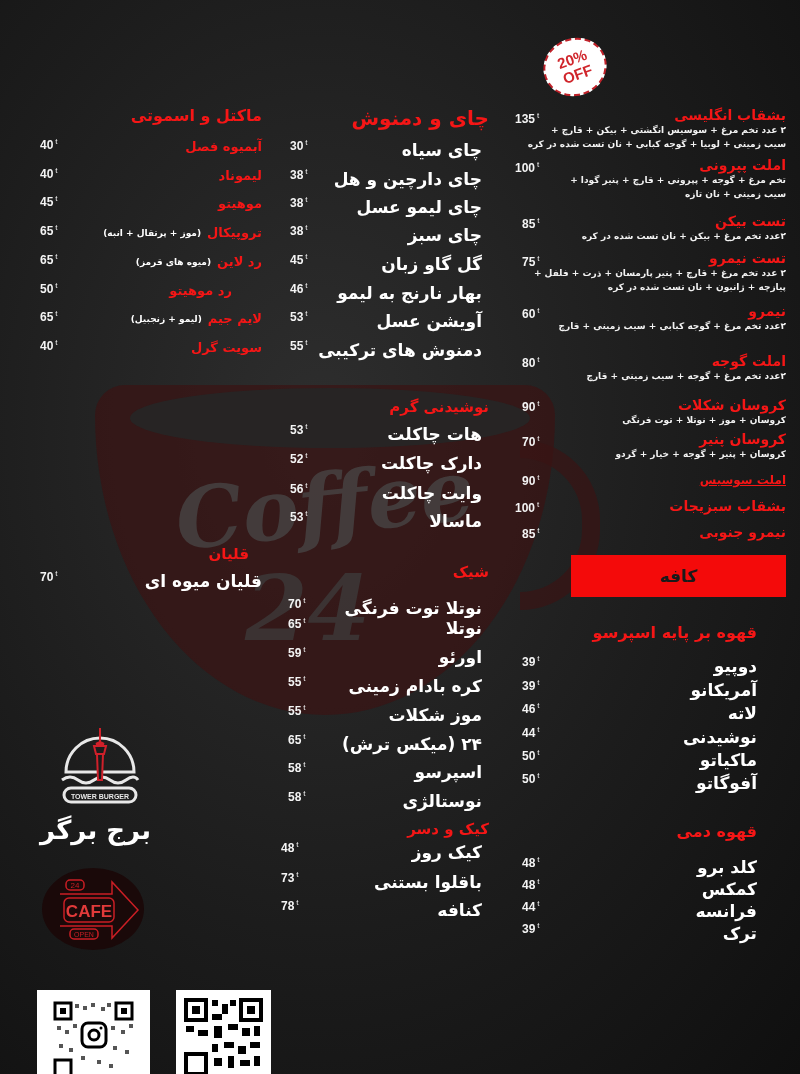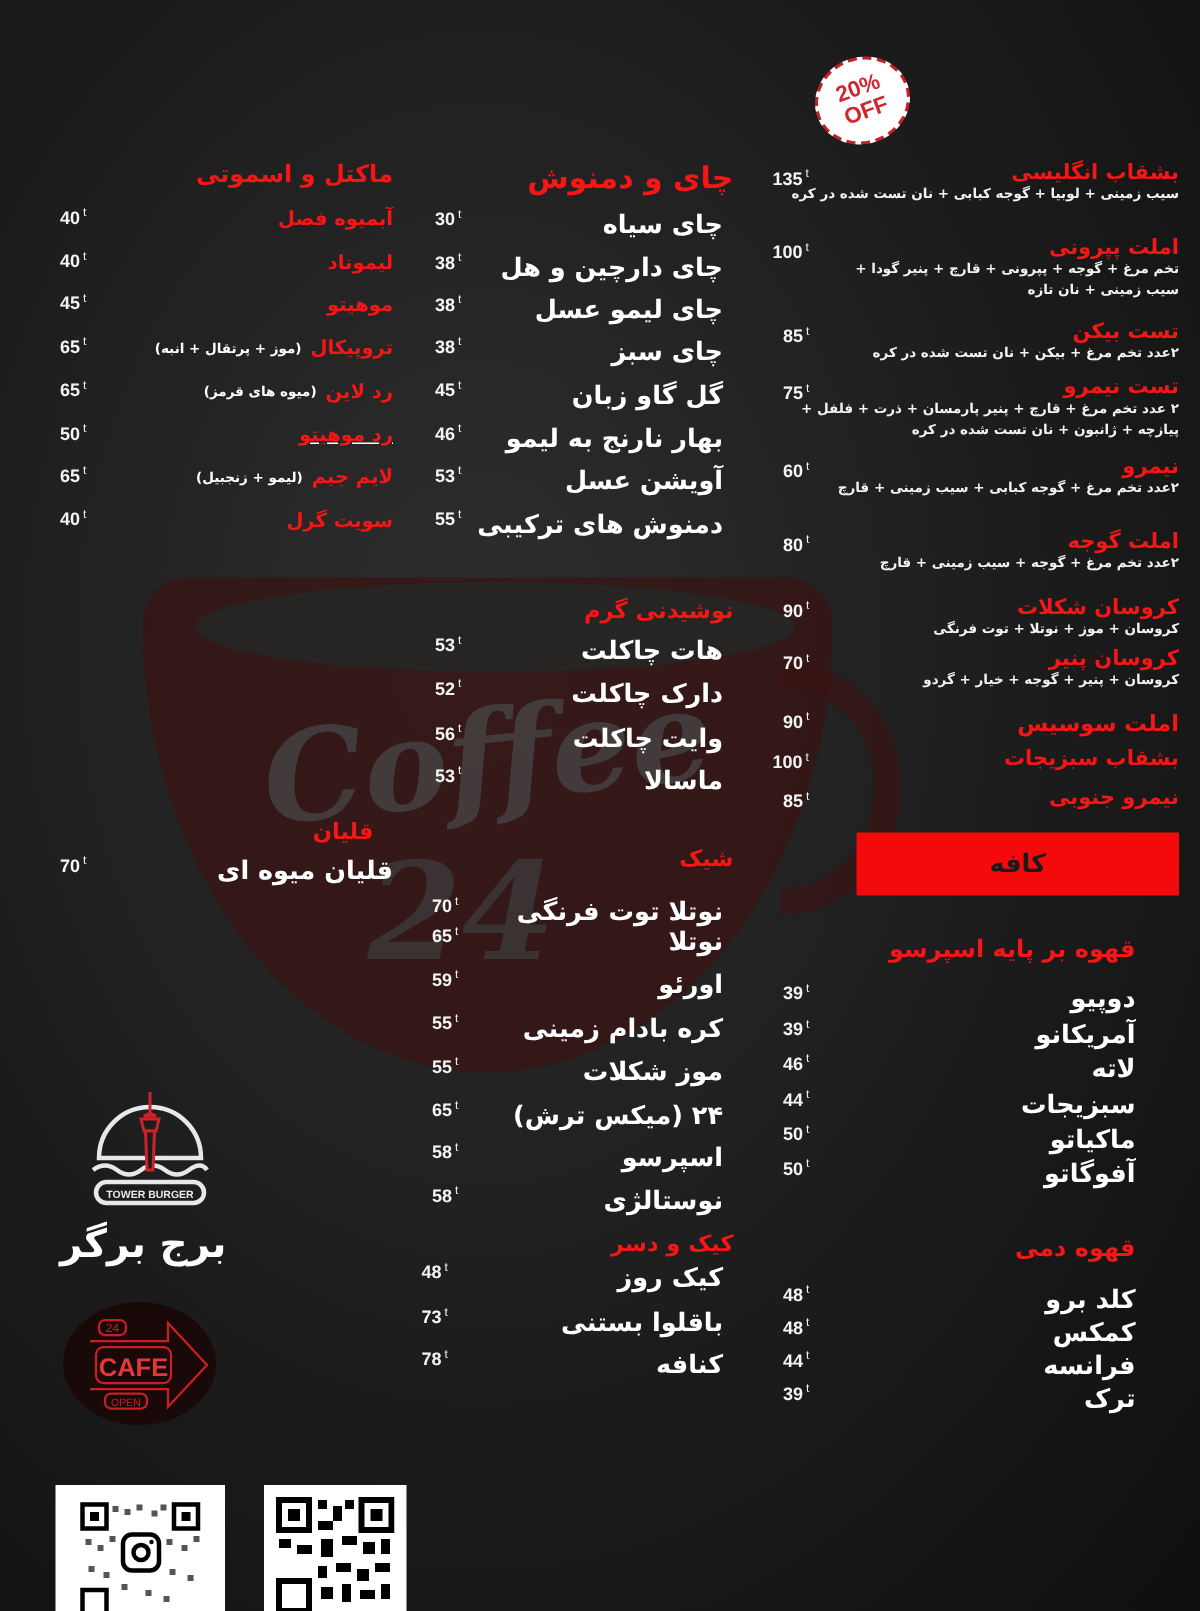--- a/index.html
+++ b/index.html
@@ -84,20 +84,21 @@
   <div class="cup-num">24</div>
 
   <div class="badge">
     <span>20%</span>
     <span>OFF</span>
   </div>
 
   <div id="breakfast-list">
       <div class="abs" style="right:14px;top:107px;text-align:right;">
         <div class="red-item" style="font-size:14px;">بشقاب انگلیسی</div>
+        <div class="desc" style="line-height:14px;">۲ عدد تخم مرغ + سوسیس انگشتی + بیکن + قارچ +</div>
         <div class="desc" style="line-height:14px;">سیب زمینی + لوبیا + گوجه کبابی + نان تست شده در کره</div>
       </div>
       <div class="price" style="left:515px;top:111px;"><span>135</span><sup>t</sup></div>
       <div class="abs" style="right:14px;top:157px;text-align:right;">
         <div class="red-item" style="font-size:14px;">املت پپرونی</div>
         <div class="desc" style="line-height:14px;">تخم مرغ + گوجه + پپرونی + قارچ + پنیر گودا +</div>
         <div class="desc" style="line-height:14px;">سیب زمینی + نان تازه</div>
       </div>
       <div class="price" style="left:515px;top:160px;"><span>100</span><sup>t</sup></div>
       <div class="abs" style="right:14px;top:213px;text-align:right;">
@@ -125,21 +126,21 @@
         <div class="red-item" style="font-size:14px;">کروسان شکلات</div>
         <div class="desc" style="line-height:14px;">کروسان + موز + نوتلا + توت فرنگی</div>
       </div>
       <div class="price" style="left:522px;top:399px;"><span>90</span><sup>t</sup></div>
       <div class="abs" style="right:14px;top:431px;text-align:right;">
         <div class="red-item" style="font-size:14px;">کروسان پنیر</div>
         <div class="desc" style="line-height:14px;">کروسان + پنیر + گوجه + خیار + گردو</div>
       </div>
       <div class="price" style="left:522px;top:434px;"><span>70</span><sup>t</sup></div>
       <div class="abs" style="right:14px;top:473px;text-align:right;">
-        <div class="red-item" style="font-size:15px;">املت سوسیس</div>
+        <div class="red-item" style="font-size:12px;text-decoration:underline;">املت سوسیس</div>
       </div>
       <div class="price" style="left:522px;top:473px;"><span>90</span><sup>t</sup></div>
       <div class="abs" style="right:14px;top:498px;text-align:right;">
         <div class="red-item" style="font-size:14px;">بشقاب سبزیجات</div>
       </div>
       <div class="price" style="left:515px;top:500px;"><span>100</span><sup>t</sup></div>
       <div class="abs" style="right:14px;top:524px;text-align:right;">
         <div class="red-item" style="font-size:14px;">نیمرو جنوبی</div>
       </div>
       <div class="price" style="left:522px;top:526px;"><span>85</span><sup>t</sup></div>
@@ -156,21 +157,21 @@
       <div class="price" style="left:522px;top:654px;"><span>39</span><sup>t</sup></div>
       <div class="abs" style="right:43px;top:680px;display:flex;align-items:center;">
         <span class="item">آمریکانو</span>
       </div>
       <div class="price" style="left:522px;top:678px;"><span>39</span><sup>t</sup></div>
       <div class="abs" style="right:43px;top:703px;display:flex;align-items:center;">
         <span class="item">لاته</span>
       </div>
       <div class="price" style="left:522px;top:701px;"><span>46</span><sup>t</sup></div>
       <div class="abs" style="right:43px;top:727px;display:flex;align-items:center;">
-        <span class="item">سبزیجات</span>
+        <span class="item">نوشیدنی</span>
       </div>
       <div class="price" style="left:522px;top:725px;"><span>44</span><sup>t</sup></div>
       <div class="abs" style="right:43px;top:750px;display:flex;align-items:center;">
         <span class="item">ماکیاتو</span>
       </div>
       <div class="price" style="left:522px;top:748px;"><span>50</span><sup>t</sup></div>
       <div class="abs" style="right:43px;top:773px;display:flex;align-items:center;">
         <span class="item">آفوگاتو</span>
       </div>
       <div class="price" style="left:522px;top:771px;"><span>50</span><sup>t</sup></div>
@@ -320,21 +321,21 @@
       <div class="abs" style="right:538px;top:225px;display:flex;align-items:center;">
         <span class="red-item">تروپیکال</span>
         <span class="note">(موز + پرتقال + انبه)</span>
       </div>
       <div class="price" style="left:40px;top:223px;"><span>65</span><sup>t</sup></div>
       <div class="abs" style="right:538px;top:254px;display:flex;align-items:center;">
         <span class="red-item">رد لاین</span>
         <span class="note">(میوه های قرمز)</span>
       </div>
       <div class="price" style="left:40px;top:252px;"><span>65</span><sup>t</sup></div>
-      <div class="abs" style="right:538px;top:283px;display:flex;align-items:center;text-decoration:underline;">
+      <div class="abs" style="right:568px;top:283px;display:flex;align-items:center;">
         <span class="red-item">رد موهیتو</span>
       </div>
       <div class="price" style="left:40px;top:281px;"><span>50</span><sup>t</sup></div>
       <div class="abs" style="right:538px;top:311px;display:flex;align-items:center;">
         <span class="red-item">لایم جیم</span>
         <span class="note">(لیمو + زنجبیل)</span>
       </div>
       <div class="price" style="left:40px;top:309px;"><span>65</span><sup>t</sup></div>
       <div class="abs" style="right:538px;top:340px;display:flex;align-items:center;">
         <span class="red-item">سویت گرل</span>

